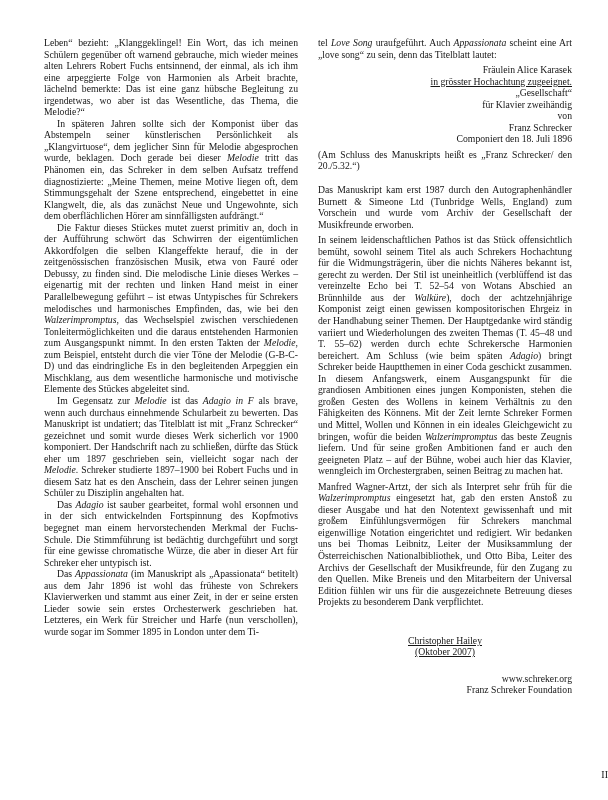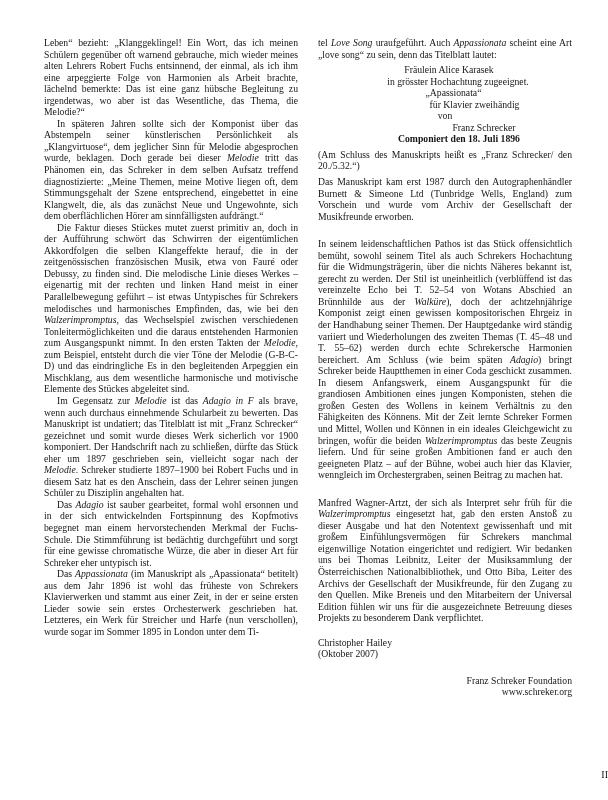--- a/index.html
+++ b/index.html
@@ -16,33 +16,33 @@
   }
   .columns { display: flex; gap: 20px; }
   .col {
     flex: 1 1 0;
     text-align: justify;
     font-size: 9.7px;
     line-height: 11.55px;
   }
   .col p { margin: 0; text-indent: 13px; }
   .col p.no-indent { text-indent: 0; }
-  .col p.gap-sm { margin-top: 4px; }
-  .col p.gap { margin-top: 16px; }
+  .col p.gap-sm { margin-top: 12px; }
+  .col p.gap { margin-top: 4px; }
   i { font-style: italic; }
-  .dedication { margin: 4px 0 4px 0; text-align: center; }
+  .dedication { margin: 4px 0 4px 0; text-align: right; }
   .ded { white-space: nowrap; }
   .ded-1 { margin-left: 8px; }
-  .ded-2 { margin-left: 26px; }
+  .ded-2 { margin-left: 26px; text-decoration: underline; }
   .ded-3 { margin-left: 17px; }
   .ded-4 { margin-left: 59px; }
   .ded-5 { }
   .ded-6 { margin-left: 78px; }
-  .ded-7 { margin-left: 28px; font-weight: bold; }
-  .signature { margin-top: 13px; text-align: left; }
+  .ded-7 { margin-left: 28px; }
+  .signature { margin-top: 27px; text-align: center; text-decoration: underline; }
   .foundation { margin-top: 15px; text-align: right; }
   .page-number {
     position: absolute;
     left: 0; right: 0; bottom: 20px;
     text-align: right;
     font-size: 10px;
   }
 </style>
 </head>
 <body>
@@ -58,39 +58,39 @@
       <p>Das <i>Adagio</i> ist sauber gearbeitet, formal wohl ersonnen und in der sich entwickelnden Fortspinnung des Kopfmotivs begegnet man einem hervorstechenden Merkmal der Fuchs-Schule. Die Stimmführung ist bedächtig durchgeführt und sorgt für eine gewisse chromatische Würze, die aber in dieser Art für Schreker eher untypisch ist.</p>
       <p>Das <i>Appassionata</i> (im Manuskript als „Apassionata“ betitelt) aus dem Jahr 1896 ist wohl das früheste von Schrekers Klavierwerken und stammt aus einer Zeit, in der er seine ersten Lieder sowie sein erstes Orchesterwerk geschrieben hat. Letzteres, ein Werk für Streicher und Harfe (nun verschollen), wurde sogar im Sommer 1895 in London unter dem Ti-</p>
     </div>
 
     <div class="col">
       <p class="no-indent">tel <i>Love Song</i> uraufgeführt. Auch <i>Appassionata</i> scheint eine Art „love song“ zu sein, denn das Titelblatt lautet:</p>
 
       <div class="dedication">
         <div class="ded ded-1">Fräulein Alice Karasek</div>
         <div class="ded ded-2">in grösster Hochachtung zugeeignet.</div>
-        <div class="ded ded-3">„Apassionata“</div>
+        <div class="ded ded-3">„Gesellschaft“</div>
         <div class="ded ded-4">für Klavier zweihändig</div>
         <div class="ded ded-5">von</div>
         <div class="ded ded-6">Franz Schrecker</div>
         <div class="ded ded-7">Componiert den 18. Juli 1896</div>
       </div>
 
       <p class="no-indent">(Am Schluss des Manuskripts heißt es „Franz Schrecker/ den 20./5.32.“)</p>
       <p class="no-indent gap-sm">Das Manuskript kam erst 1987 durch den Autographenhändler Burnett &amp; Simeone Ltd (Tunbridge Wells, England) zum Vorschein und wurde vom Archiv der Gesellschaft der Musikfreunde erworben.</p>
       <p class="no-indent gap">In seinem leidenschaftlichen Pathos ist das Stück offensichtlich bemüht, sowohl seinem Titel als auch Schrekers Hochachtung für die Widmungsträgerin, über die nichts Näheres bekannt ist, gerecht zu werden. Der Stil ist uneinheitlich (verblüffend ist das vereinzelte Echo bei T. 52–54 von Wotans Abschied an Brünnhilde aus der <i>Walküre</i>), doch der achtzehnjährige Komponist zeigt einen gewissen kompositorischen Ehrgeiz in der Handhabung seiner Themen. Der Hauptgedanke wird ständig variiert und Wiederholungen des zweiten Themas (T. 45–48 und T. 55–62) werden durch echte Schrekersche Harmonien bereichert. Am Schluss (wie beim späten <i>Adagio</i>) bringt Schreker beide Hauptthemen in einer Coda geschickt zusammen. In diesem Anfangswerk, einem Ausgangspunkt für die grandiosen Ambitionen eines jungen Komponisten, stehen die großen Gesten des Wollens in keinem Verhältnis zu den Fähigkeiten des Könnens. Mit der Zeit lernte Schreker Formen und Mittel, Wollen und Können in ein ideales Gleichgewicht zu bringen, wofür die beiden <i>Walzerimpromptus</i> das beste Zeugnis liefern. Und für seine großen Ambitionen fand er auch den geeigneten Platz – auf der Bühne, wobei auch hier das Klavier, wenngleich im Orchestergraben, seinen Beitrag zu machen hat.</p>
       <p class="no-indent gap">Manfred Wagner-Artzt, der sich als Interpret sehr früh für die <i>Walzerimpromptus</i> eingesetzt hat, gab den ersten Anstoß zu dieser Ausgabe und hat den Notentext gewissenhaft und mit großem Einfühlungsvermögen für Schrekers manchmal eigenwillige Notation eingerichtet und redigiert. Wir bedanken uns bei Thomas Leibnitz, Leiter der Musiksammlung der Österreichischen Nationalbibliothek, und Otto Biba, Leiter des Archivs der Gesellschaft der Musikfreunde, für den Zugang zu den Quellen. Mike Breneis und den Mitarbeitern der Universal Edition fühlen wir uns für die ausgezeichnete Betreuung dieses Projekts zu besonderem Dank verpflichtet.</p>
 
       <div class="signature">
         <div>Christopher Hailey</div>
         <div>(Oktober 2007)</div>
       </div>
 
       <div class="foundation">
+        <div>www.schreker.org</div>
         <div>Franz Schreker Foundation</div>
-        <div>www.schreker.org</div>
       </div>
     </div>
 
   </div>
 
   <div class="page-number">II</div>
 </div>
 
 </body></html>

